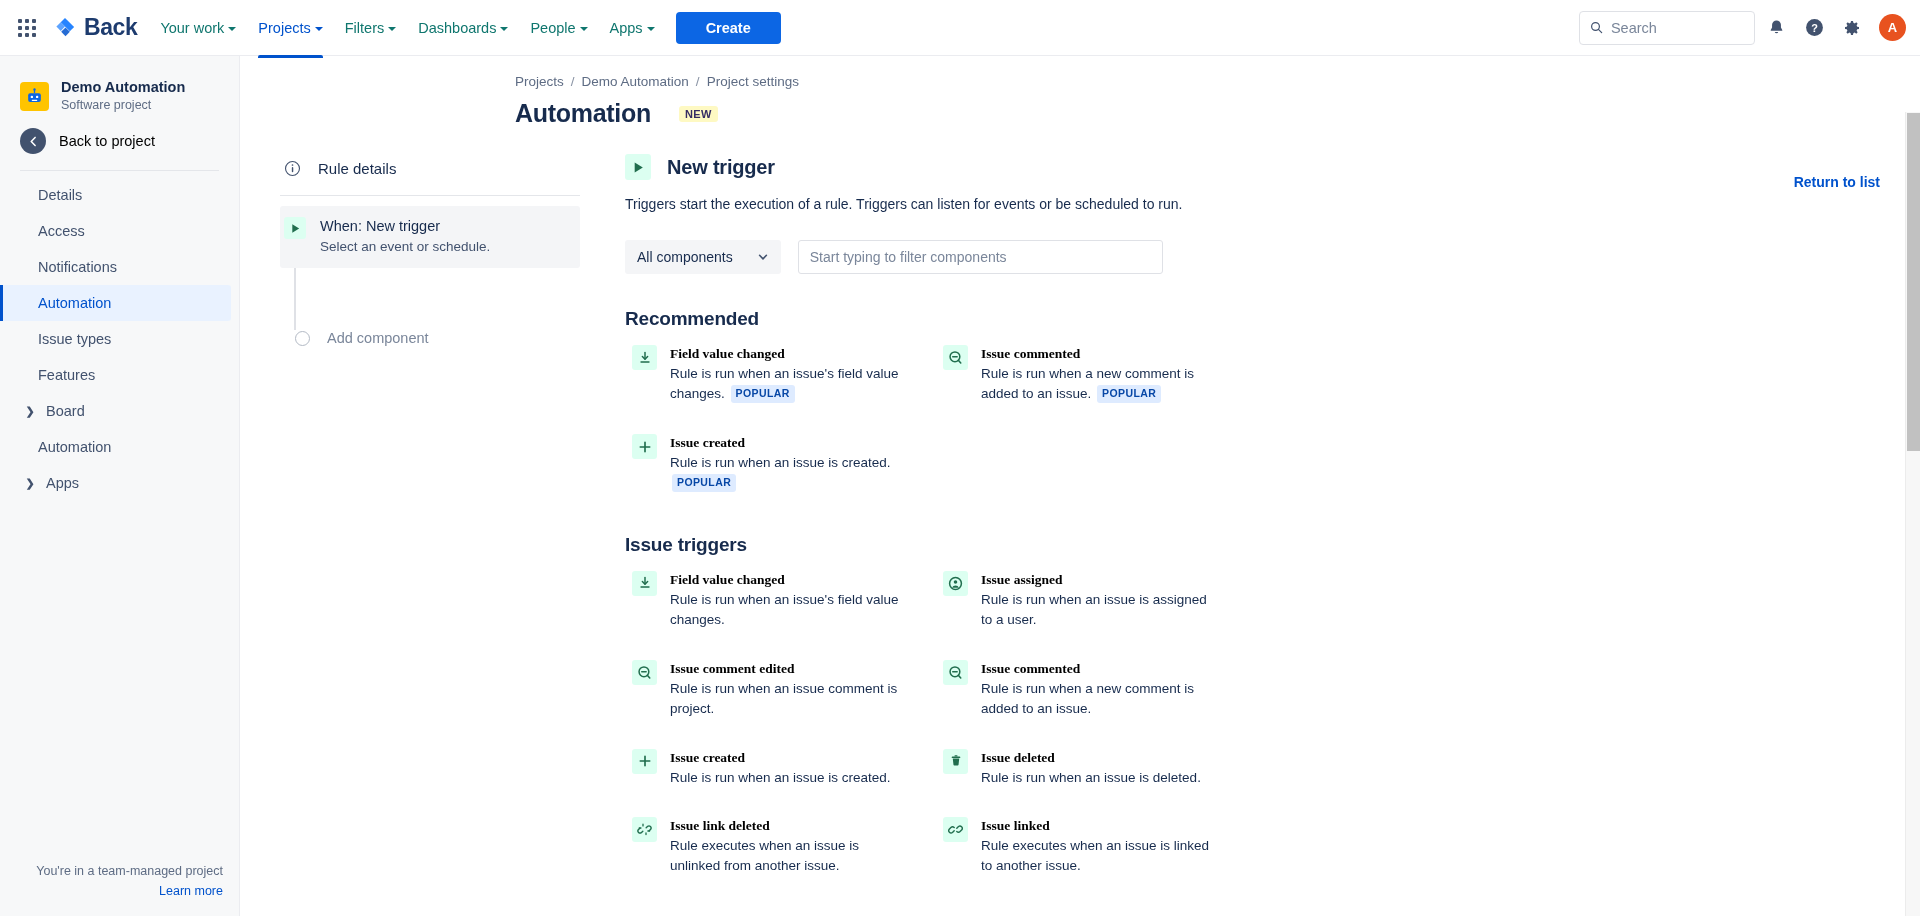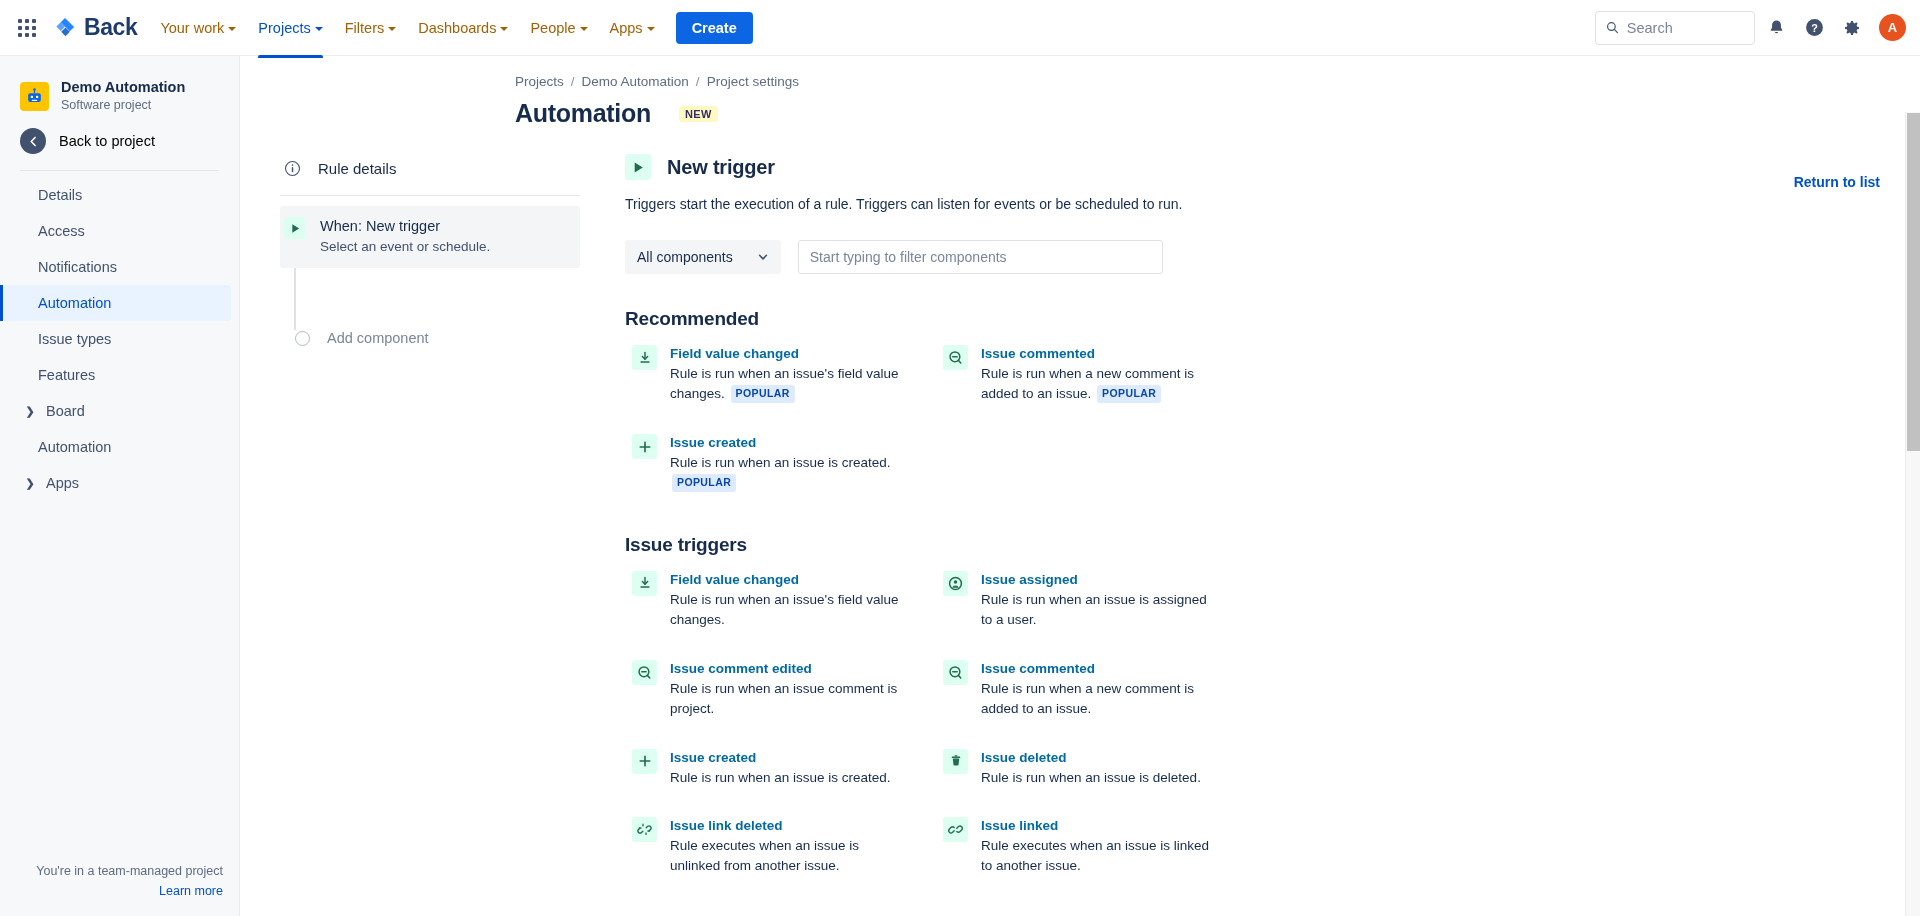--- a/index.html
+++ b/index.html
@@ -24,38 +24,38 @@
   .appswitcher {
     width: 34px; height: 34px; display: flex; align-items: center; justify-content: center;
     border-radius: 4px; cursor: pointer; margin-right: 4px;
   }
   .grid9 { display: grid; grid-template-columns: repeat(3, 4px); grid-template-rows: repeat(3,4px); gap: 3px; }
   .grid9 i { width: 4px; height: 4px; background: #42526E; border-radius: 1px; display: block; }
   .brand { display: flex; align-items: center; gap: 7px; padding: 0 12px 0 6px; cursor: pointer; }
   .brand-name { font-size: 23px; font-weight: 600; color: #1d3b6e; letter-spacing: -0.4px; }
   .navitem {
     display: inline-flex; align-items: center; gap: 4px;
-    font-size: 14.5px; color: #a16207; padding: 7px 11px; border-radius: 4px; cursor: pointer;
+    font-size: 14.5px; color: #0f766e; padding: 7px 11px; border-radius: 4px; cursor: pointer;
     position: relative; white-space: nowrap;
   }
   .navitem.active { color: #0052CC; }
   .navitem.active::after {
     content: ""; position: absolute; left: 11px; right: 11px; bottom: -15px; height: 3px;
     background: #0052CC; border-radius: 2px 2px 0 0;
   }
   .caret { border-left: 4px solid transparent; border-right: 4px solid transparent; border-top: 4.5px solid currentColor; display:inline-block; margin-top:2px; }
   .create-btn {
     background: #0c66e4; color: #fff; border: none; border-radius: 4px;
-    font-size: 14.5px; font-weight: 600; padding: 8px 16px; cursor: pointer;
+    font-size: 14.5px; font-weight: 600; padding: 8px 30px; cursor: pointer;
     font-family: inherit; margin-left: 10px;
   }
   .nav-right { margin-left: auto; display: flex; align-items: center; gap: 4px; }
   .searchbox {
     display: flex; align-items: center; gap: 8px;
-    width: 160px; height: 34px; border: 1.6px solid #dfe1e6; border-radius: 4px;
+    width: 176px; height: 34px; border: 1.6px solid #dfe1e6; border-radius: 4px;
     padding: 0 10px; background: #fff; cursor: text;
   }
   .searchbox input {
     border: none; outline: none; font-size: 14.5px; color: #42526E; background: transparent;
     font-family: inherit; width: 100%;
   }
   .searchbox input::placeholder { color: #7A869A; }
   .iconbtn {
     width: 34px; height: 34px; border-radius: 50%; display: flex; align-items: center; justify-content: center;
     cursor: pointer; color: #42526E;
@@ -183,21 +183,21 @@
   .cards { display: grid; grid-template-columns: 1fr 1fr; column-gap: 22px; row-gap: 16px; max-width: 600px; }
   .card {
     display: flex; align-items: flex-start; gap: 13px; padding: 7px 8px 7px 7px;
     border-radius: 3px; cursor: pointer;
   }
   .card-icon {
     width: 25px; height: 25px; flex: 0 0 25px; background: #DCFFF1; border-radius: 3px;
     display: flex; align-items: center; justify-content: center;
   }
   .card-body { min-width: 0; }
-  .card-title { font-size: 13.5px; font-weight: 700; color: #0369a1; line-height: 1.4; }
+  .card-title { font-size: 13.5px; font-weight: 700; color: #000000; line-height: 1.4; font-family: Liberation Serif, serif; }
   .card-desc { font-size: 13.5px; color: #172B4D; line-height: 1.48; }
   .pop {
     display: inline-block; background: #DEEBFF; color: #0747A6; font-size: 10.5px; font-weight: 700;
     padding: 1px 5px; border-radius: 3px; letter-spacing: .4px; vertical-align: 1px; margin-left: 2px;
   }
 
   
   .vscroll {
     position: absolute; right: 0; top: 56px; width: 15px; bottom: 0;
     background: #f7f7f7; border-left: 1px solid #ececec; z-index: 15;

